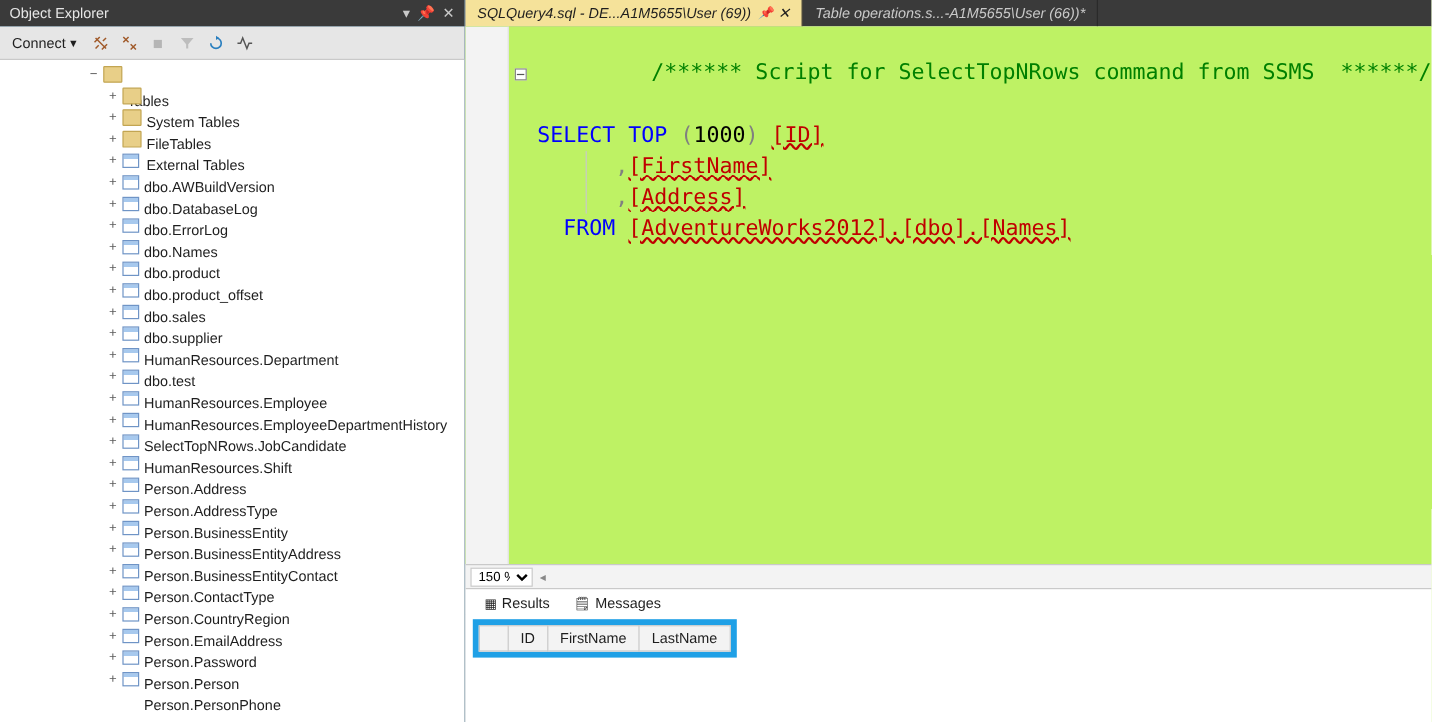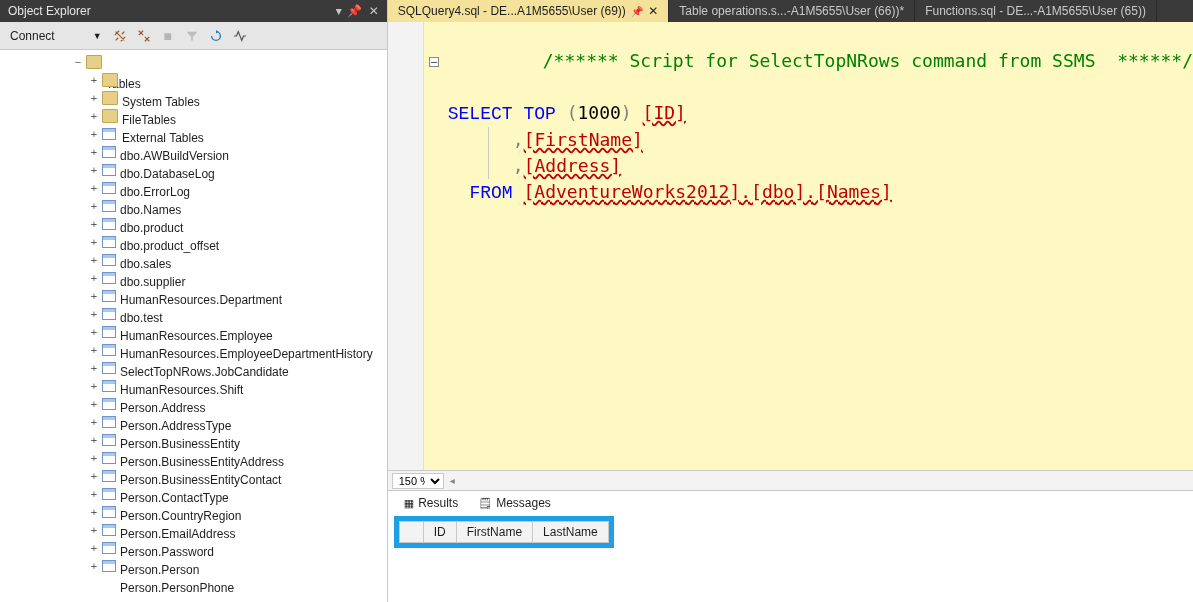--- a/index.html
+++ b/index.html
@@ -43,21 +43,20 @@
   }
   .connect-btn {
     background: transparent;
     border: none;
     font-size: 12px;
     color: #1e1e1e;
     padding: 2px 4px;
     cursor: default;
     display: flex;
     align-items: center;
-    gap: 36px;
   }
   .connect-btn .caret { margin-left: 2px; font-size: 9px; }
   .tb-icon {
     width: 20px; height: 20px;
     display: flex; align-items: center; justify-content: center;
     margin-left: 4px;
     color: #555;
     font-size: 14px;
   }
   .tb-icon.disabled { color: #b5b5b5; }
@@ -118,32 +117,33 @@
     align-items: stretch;
   }
   .doc-tab {
     display: flex;
     align-items: center;
     padding: 0 10px;
     font-size: 12px;
     color: #c9c9c9;
     border-right: 1px solid #2a2a2a;
     white-space: nowrap;
+    font-style: italic;
   }
   .doc-tab.active {
     background: #f5e29a;
     color: #1e1e1e;
   }
   .doc-tab .pin { margin-left: 6px; font-size: 10px; }
   .doc-tab .close { margin-left: 4px; font-size: 12px; }
 
   .editor-area {
     flex: 1;
     position: relative;
-    background: #fef9c3;
+    background: #bef264;
     font-family: Consolas, monospace;
     font-size: 18px;
     line-height: 26px;
     overflow: hidden;
     padding-left: 40px;
   }
   .gutter {
     position: absolute;
     left: 0; top: 0; bottom: 0;
     width: 36px;
@@ -165,21 +165,21 @@
   .code-line { padding-left: 20px; white-space: pre; position:relative; }
   .indent-guide {
     position:absolute;
     left:60px;
     width:1px;
     background:#c9c9c9;
     height:26px;
     top:0;
   }
   .c-comment { color: #008000; }
-  .c-keyword { color: #0000ff; font-family: Liberation Mono, monospace; }
+  .c-keyword { color: #0000ff; }
   .c-gray { color: #808080; }
   .c-num { color: #000000; }
   .c-obj { color: #c00000; text-decoration: underline wavy #c00000; }
 
   .zoom-bar {
     height: 20px;
     display: flex;
     align-items: center;
     border-top: 1px solid #c9c9c9;
     background: #f3f3f3;
@@ -437,23 +437,20 @@
   <div class="doc-tabs" id="doc-tabs">
 
   <div class="doc-tab active">
         <span>SQLQuery4.sql - DE...A1M5655\User (69))</span>
         <span class="pin">📌</span>
         <span class="close">✕</span>
       </div>
       <div class="doc-tab">
         <span>Table operations.s...-A1M5655\User (66))*</span>
       </div>
-      <div class="doc-tab">
-        <span>Functions.sql - DE...-A1M5655\User (65))</span>
-      </div>
     </div>
 
   <div class="editor-area">
     <div class="gutter"></div>
     <div class="fold-marker" style="top:35px"></div>
 
     <div class="code-line">
       <span style="padding-left:30px" class="c-comment">/****** Script for SelectTopNRows command from SSMS  ******/</span>
     </div>
     <div class="code-line"><span class="c-keyword">SELECT</span> <span class="c-keyword">TOP</span> <span class="c-gray">(</span><span class="c-num">1000</span><span class="c-gray">)</span> <span class="c-obj">[ID]</span></div>

